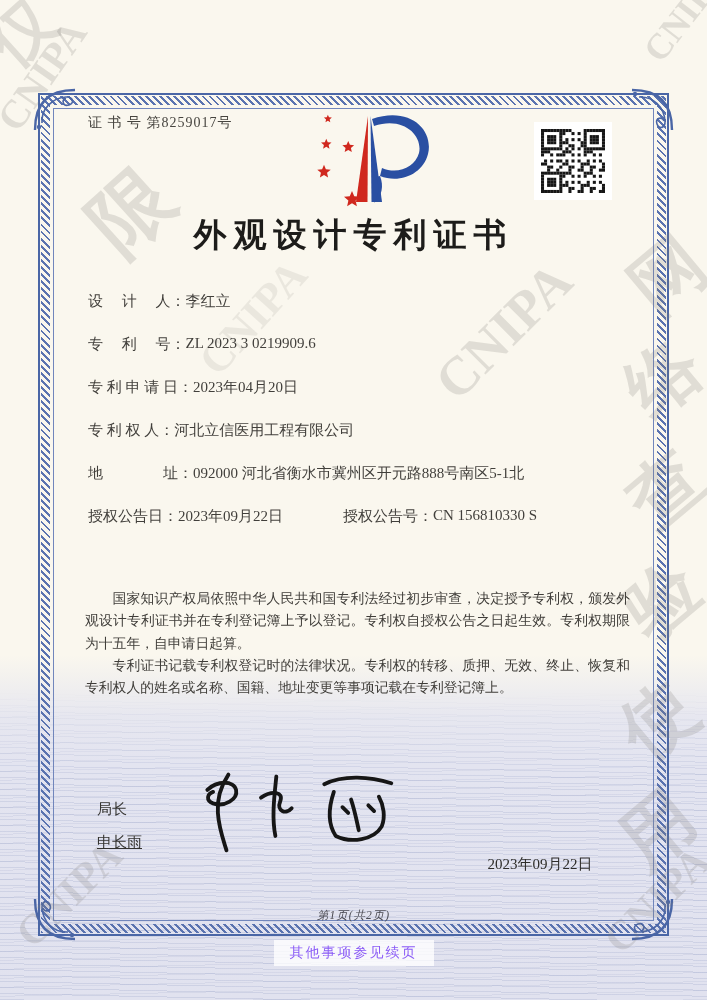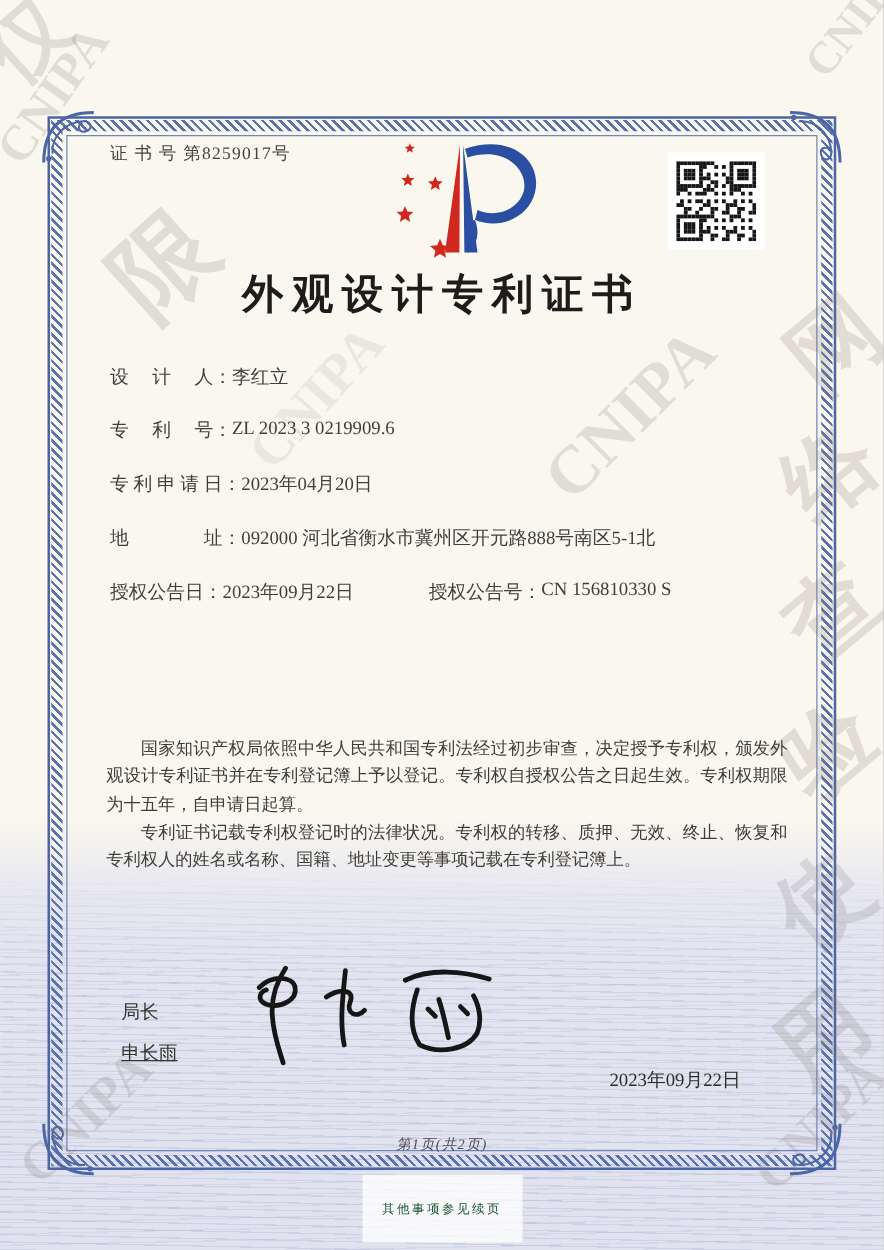--- a/index.html
+++ b/index.html
@@ -80,22 +80,22 @@
 
   
   .director-label { position:absolute; left:97px; top:800px; font-size:15px; color:#33322f; font-family:"Liberation Sans","DejaVu Sans",sans-serif; }
   .director-name  { position:absolute; left:97px; top:833px; font-size:15px; color:#33322f; font-family:"Liberation Sans","DejaVu Sans",sans-serif;text-decoration:underline; }
   .signature { position:absolute; left:192px; top:768px; width:230px; height:88px; }
   .signature svg { width:100%; height:100%; display:block; }
   .issue-date { position:absolute; left:430px; top:855px; width:220px; text-align:center; font-size:15px; color:#2e2d2a; }
   .page-info { position:absolute; left:0; right:0; top:908px; text-align:center; font-size:11.5px; color:#4a4a52; letter-spacing:1px;font-style:italic; }
   .footer-note {
     position:absolute; left:50%; top:940px; transform:translateX(-50%);
-    background:rgba(255,255,255,.78); padding:20px 16px;
-    font-size:10px; letter-spacing:2px; color:#14532d;
+    background:rgba(255,255,255,.78); padding:4px 16px;
+    font-size:14px; letter-spacing:2px; color:#8b5cf6;
   }
 </style>
 </head>
 <body>
 
 <div class="page">
 
   <div class="bottom-band">
     <div class="band-fill"></div>
     <div class="band-lines"></div>
@@ -393,20 +393,24 @@
       </div>
       <div class="field-row">
         <span class="field-label">专　 利 　号：</span>
           <span class="field-value">ZL 2023 3 0219909.6</span>
       </div>
       <div class="field-row">
         <span class="field-label">专 利 申 请 日：</span>
           <span class="field-value">2023年04月20日</span>
       </div>
       <div class="field-row">
+        <span class="field-label">专 利 权 人：</span>
+          <span class="field-value">河北立信医用工程有限公司</span>
+      </div>
+      <div class="field-row">
         <span class="field-label">地　　　　址：</span>
           <span class="field-value">092000 河北省衡水市冀州区开元路888号南区5-1北</span>
       </div>
       <div class="grant-row">
         <span>授权公告日：</span>
           <span>2023年09月22日</span>
         <span class="grant-col2">授权公告号：</span>
           <span>CN 156810330 S</span>
       </div>
     </div>

